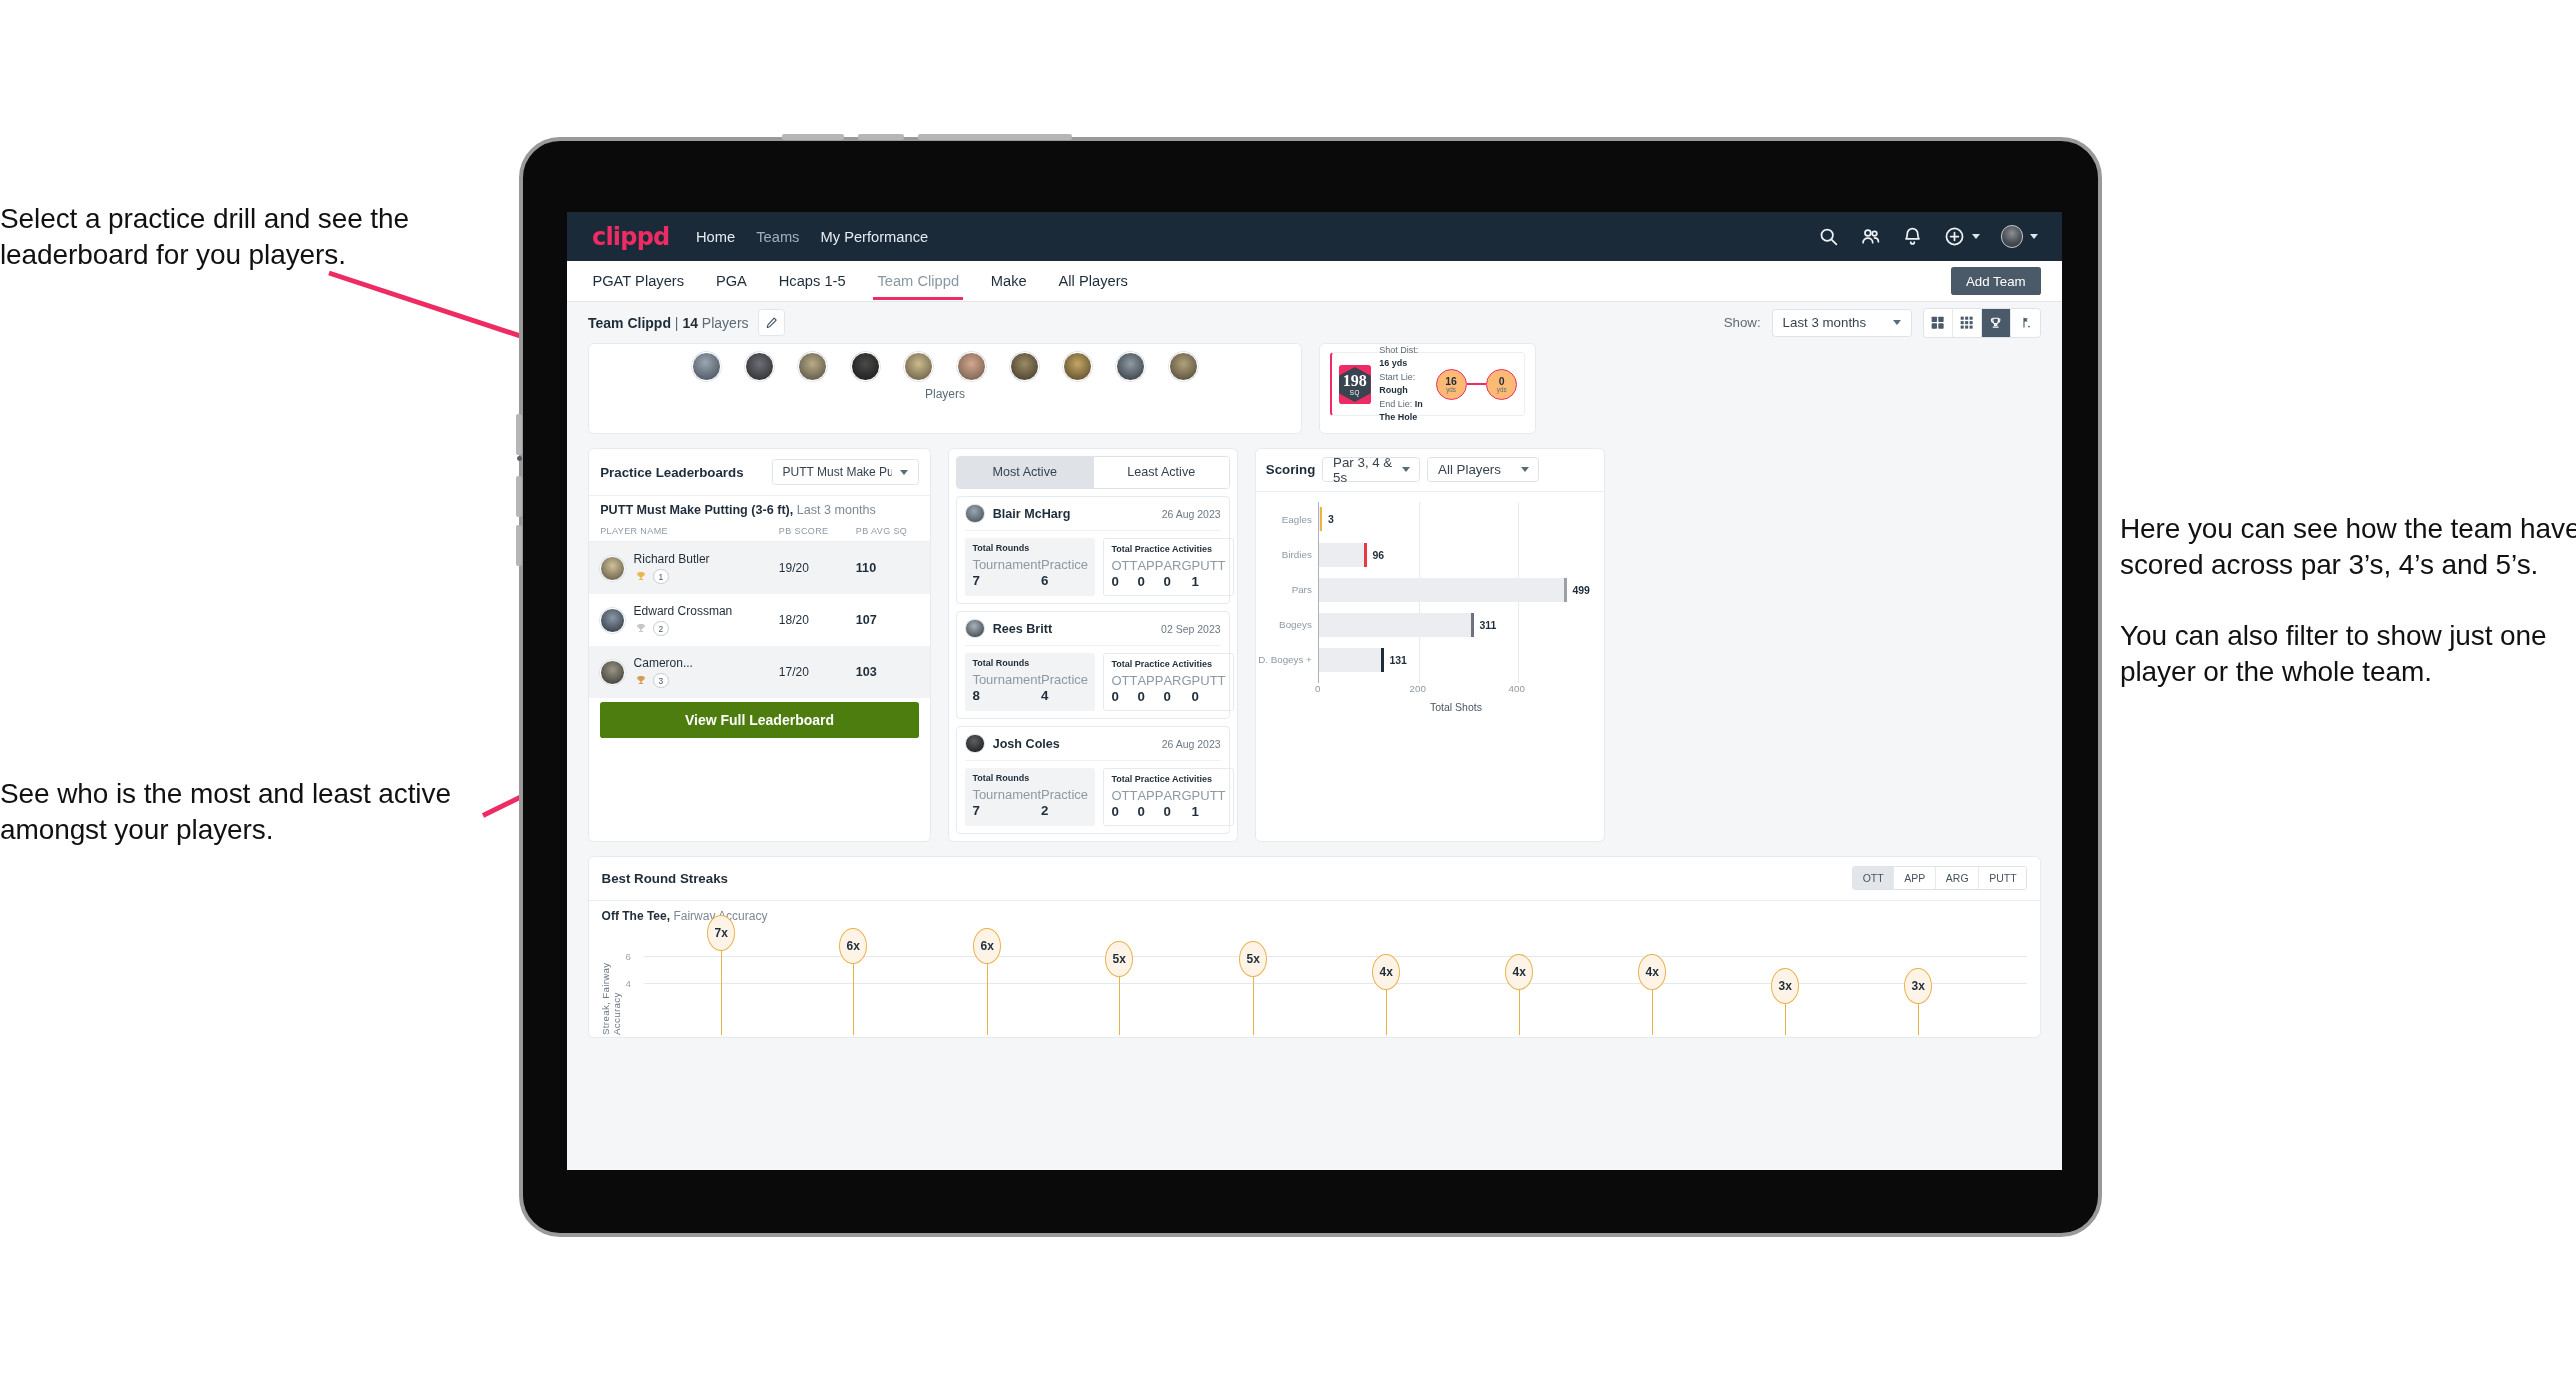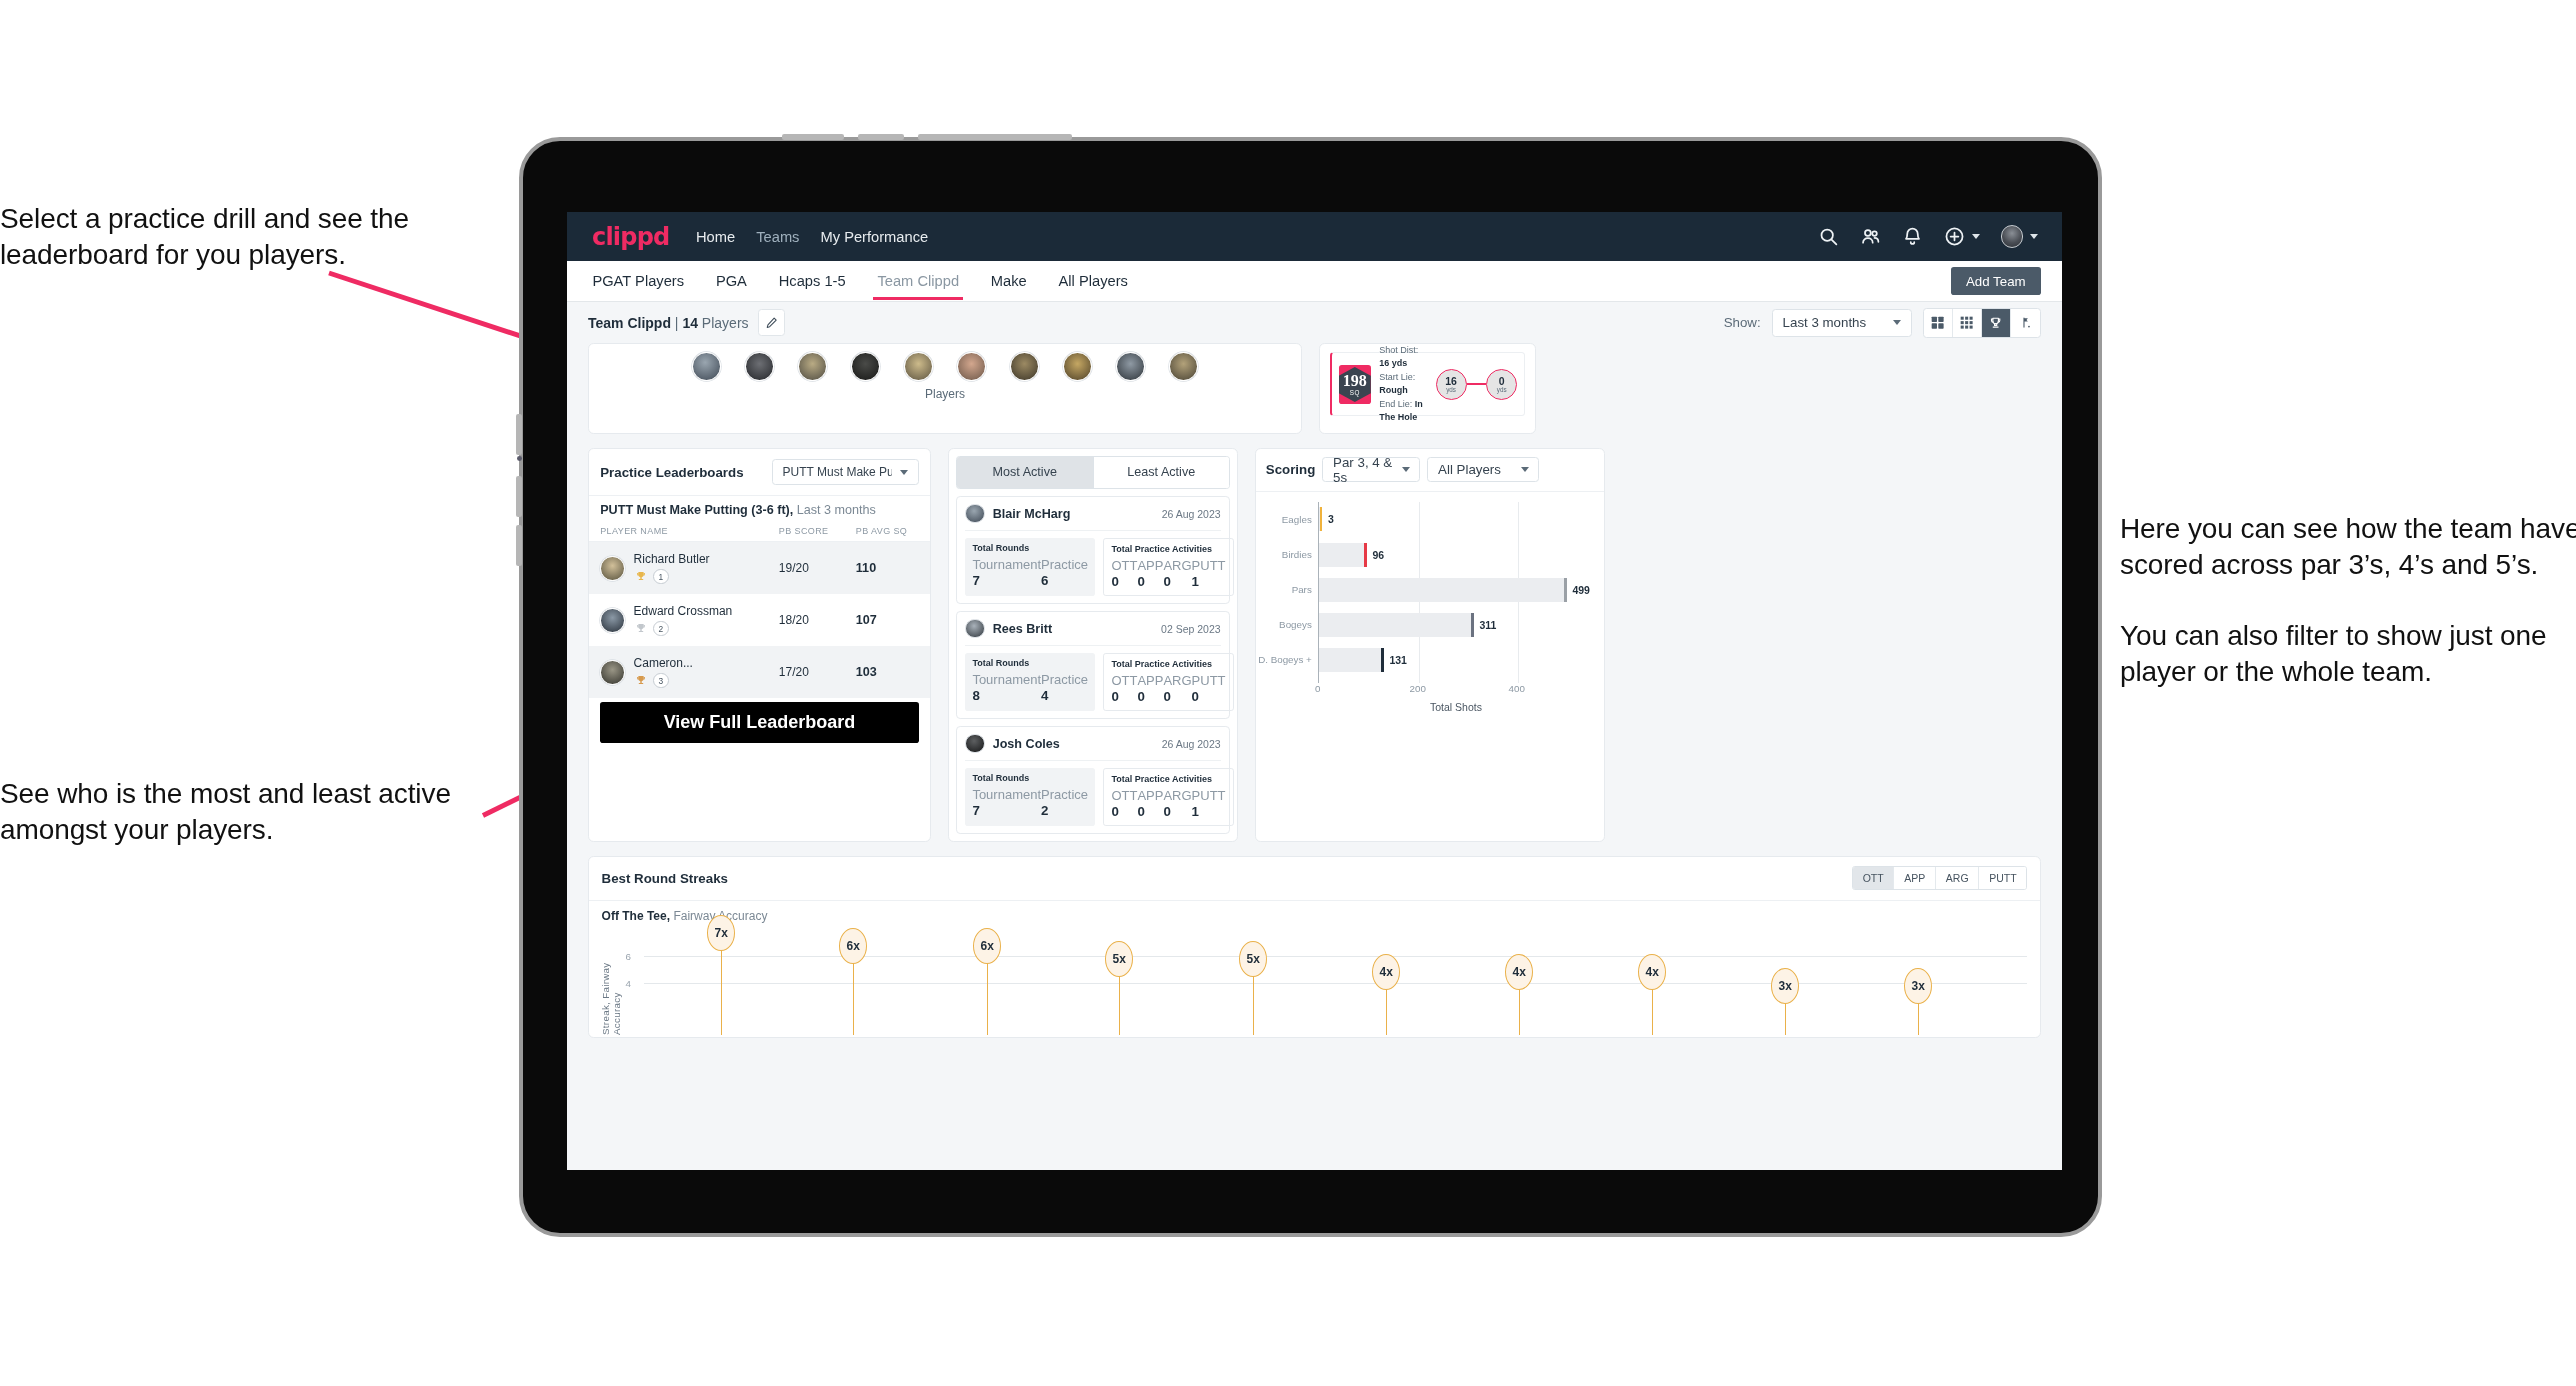--- a/index.html
+++ b/index.html
@@ -121,21 +121,21 @@
 
   .shot-card { width: 217px; height: 91px; padding: 8.4px 9.8px; }
   .shot-inner { display: flex; align-items: center; gap: 8.4px; border: 0.7px solid #eceff2; border-radius: 3.5px; border-left: 2.8px solid #ef2b63; padding: 5.6px 7px; height: 64px; }
   .sq-badge { width: 39px; height: 39px; background: #ef2b63; border-radius: 2.8px; display: flex; align-items: center; justify-content: center; }
   .hexa { width: 32px; height: 35px; background: #3a4450; clip-path: polygon(50% 0,100% 25%,100% 75%,50% 100%,0 75%,0 25%); display: flex; flex-direction: column; align-items: center; justify-content: center; color: #fff; }
   .hexa .n { font-size: 16px; font-weight: 700; line-height: 1; font-family: Liberation Serif, serif; }
   .hexa .s { font-size: 6.3px; letter-spacing: 0.4px; margin-top: 0.7px; }
   .shot-lines { font-size: 9px; color: #5b6b78; line-height: 1.5; }
   .shot-lines b { color: #1f2d3a; }
   .dumbbell { margin-left: auto; display: flex; align-items: center; }
-  .dbcirc { width: 31px; height: 31px; border-radius: 50%; border: 1.4px solid #ef2b63; background: #e5e5e5; display: flex; flex-direction: column; align-items: center; justify-content: center; }
+  .dbcirc { width: 31px; height: 31px; border-radius: 50%; border: 1.4px solid #ef2b63; background: #fdba74; display: flex; flex-direction: column; align-items: center; justify-content: center; }
   .dbcirc .v { font-size: 10.5px; font-weight: 700; color: #1f2d3a; line-height: 1; }
   .dbcirc .u { font-size: 6.3px; color: #5b6b78; }
   .dbline { width: 19.6px; height: 2.1px; background: #ef2b63; }
 
   
   .midrow { display: flex; gap: 17px; margin-top: 14px; }
 
   
   .lb-card { width: 343px; }
   .lb-head { display: flex; align-items: center; padding: 9.8px 11.2px; }
@@ -150,21 +150,21 @@
   .lb-cols .c3 { width: 63px; text-align: left; }
   .lb-row { display: flex; align-items: center; padding: 11.2px 11.2px; height: 52px; }
   .lb-row.alt { background: #f1f3f5; }
   .lb-av { width: 25px; height: 25px; border-radius: 50%; border: 1.4px solid #fff; box-shadow: 0 0 0 0.7px #d8dde2; flex: none; }
   .lb-nm { margin-left: 8.4px; flex: 1; }
   .lb-nm .n { font-size: 12px; color: #1f2d3a; }
   .lb-badges { display: flex; align-items: center; gap: 5.6px; margin-top: 2.8px; }
   .rank-pill { width: 15.4px; height: 15.4px; border-radius: 50%; border: 0.7px solid #c6ccd2; background: #fff; font-size: 8.4px; color: #46535f; display: flex; align-items: center; justify-content: center; }
   .lb-v1 { width: 77px; font-size: 12px; color: #1f2d3a; }
   .lb-v2 { width: 63px; font-size: 12.6px; font-weight: 700; color: #1f2d3a; }
-  .lb-btn { margin: 4.2px 11.2px 11.2px; background: #000000; color: #fff; text-align: center; padding: 9.8px 0; font-size: 18px; font-weight: 700; border-radius: 2.8px; }
+  .lb-btn { margin: 4.2px 11.2px 11.2px; background: #4d7c0f; color: #fff; text-align: center; padding: 9.8px 0; font-size: 14px; font-weight: 700; border-radius: 2.8px; }
 
   
   .act-card { width: 290px; padding: 7px; }
   .act-tabs { display: flex; border: 0.7px solid #dde3e8; border-radius: 3.5px; overflow: hidden; }
   .act-tab { flex: 1; text-align: center; padding: 8.4px 0; font-size: 12.6px; color: #36434f; background: #fff; }
   .act-tab.on { background: #dfe3e7; }
   .act-tab + .act-tab { border-left: 0.7px solid #dde3e8; }
   .act-item { border: 0.7px solid #e6eaee; border-radius: 4.2px; margin-top: 7px; padding: 7px 8.4px; }
   .act-top { display: flex; align-items: center; padding-bottom: 6.3px; border-bottom: 0.7px solid #eef1f3; }
   .act-av { width: 19.6px; height: 19.6px; border-radius: 50%; border: 0.7px solid #d8dde2; }

